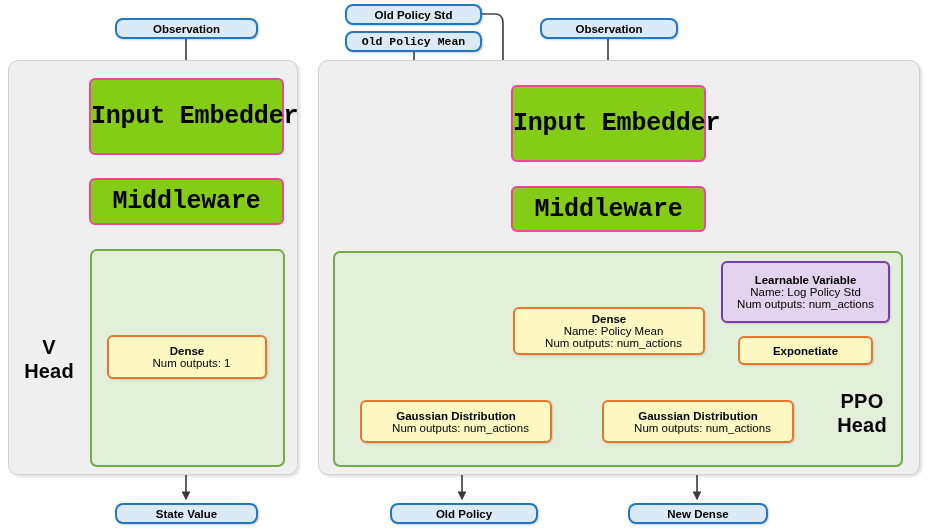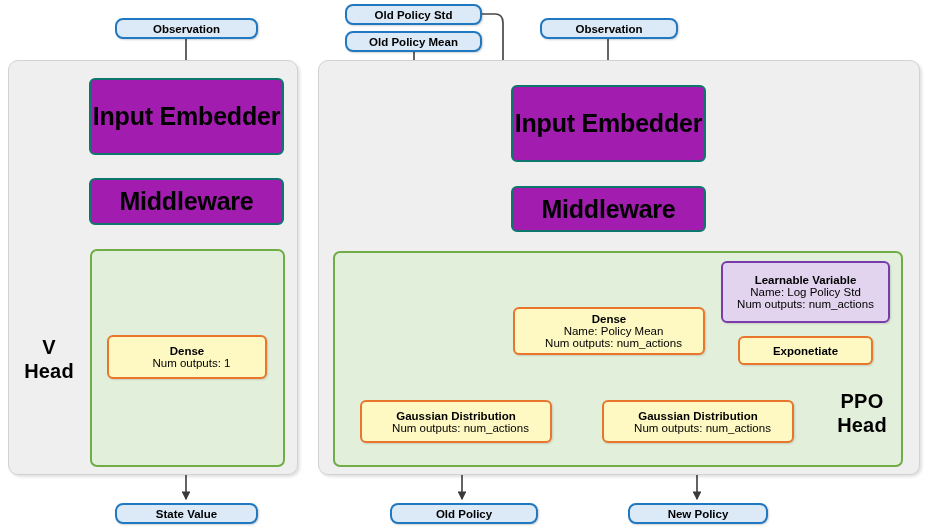--- a/index.html
+++ b/index.html
@@ -71,22 +71,23 @@
   .node .line1,
   .node .line2,
   .node .line3 {
     display: block;
     width: 100%;
     white-space: nowrap;
   }
 
   
   .node.green {
-    background: #a21caf;
-    border: 2px solid #0f766e;
+    background: #84cc16;
+    border: 2px solid #ec4899;
+    font-family: Liberation Mono, monospace;
   }
   .node.green .line1 {
     font-size: 25px;
     font-weight: bold;
     color: #000;
     letter-spacing: -0.2px;
   }
 
   
   .node.orange {
@@ -190,21 +191,21 @@
   </div>
 
   <div class="node blue" style="left:115px; top:18px; width:143px; height:21px;">
     <span class="line1">Observation</span>
   </div>
 
   <div class="node blue" style="left:345px; top:4px; width:137px; height:21px;">
     <span class="line1">Old Policy Std</span>
   </div>
 
-  <div class="node blue" style="left:345px; top:31px; width:137px; height:21px;">
+  <div class="node blue" style="left:345px; top:31px; width:137px; height:21px;font-family:Liberation Mono, monospace;">
     <span class="line1">Old Policy Mean</span>
   </div>
 
   <div class="node blue" style="left:540px; top:18px; width:138px; height:21px;">
     <span class="line1">Observation</span>
   </div>
 
   <div class="node green" style="left:89px; top:78px; width:195px; height:77px;">
     <span class="line1">Input Embedder</span>
   </div>
@@ -254,16 +255,16 @@
 
   <div class="node blue" style="left:115px; top:503px; width:143px; height:21px;">
     <span class="line1">State Value</span>
   </div>
 
   <div class="node blue" style="left:390px; top:503px; width:148px; height:21px;">
     <span class="line1">Old Policy</span>
   </div>
 
   <div class="node blue" style="left:628px; top:503px; width:140px; height:21px;">
-    <span class="line1">New Policy</span>
+    <span class="line1">New Dense</span>
   </div>
 
 </div>
 
 </body></html>

